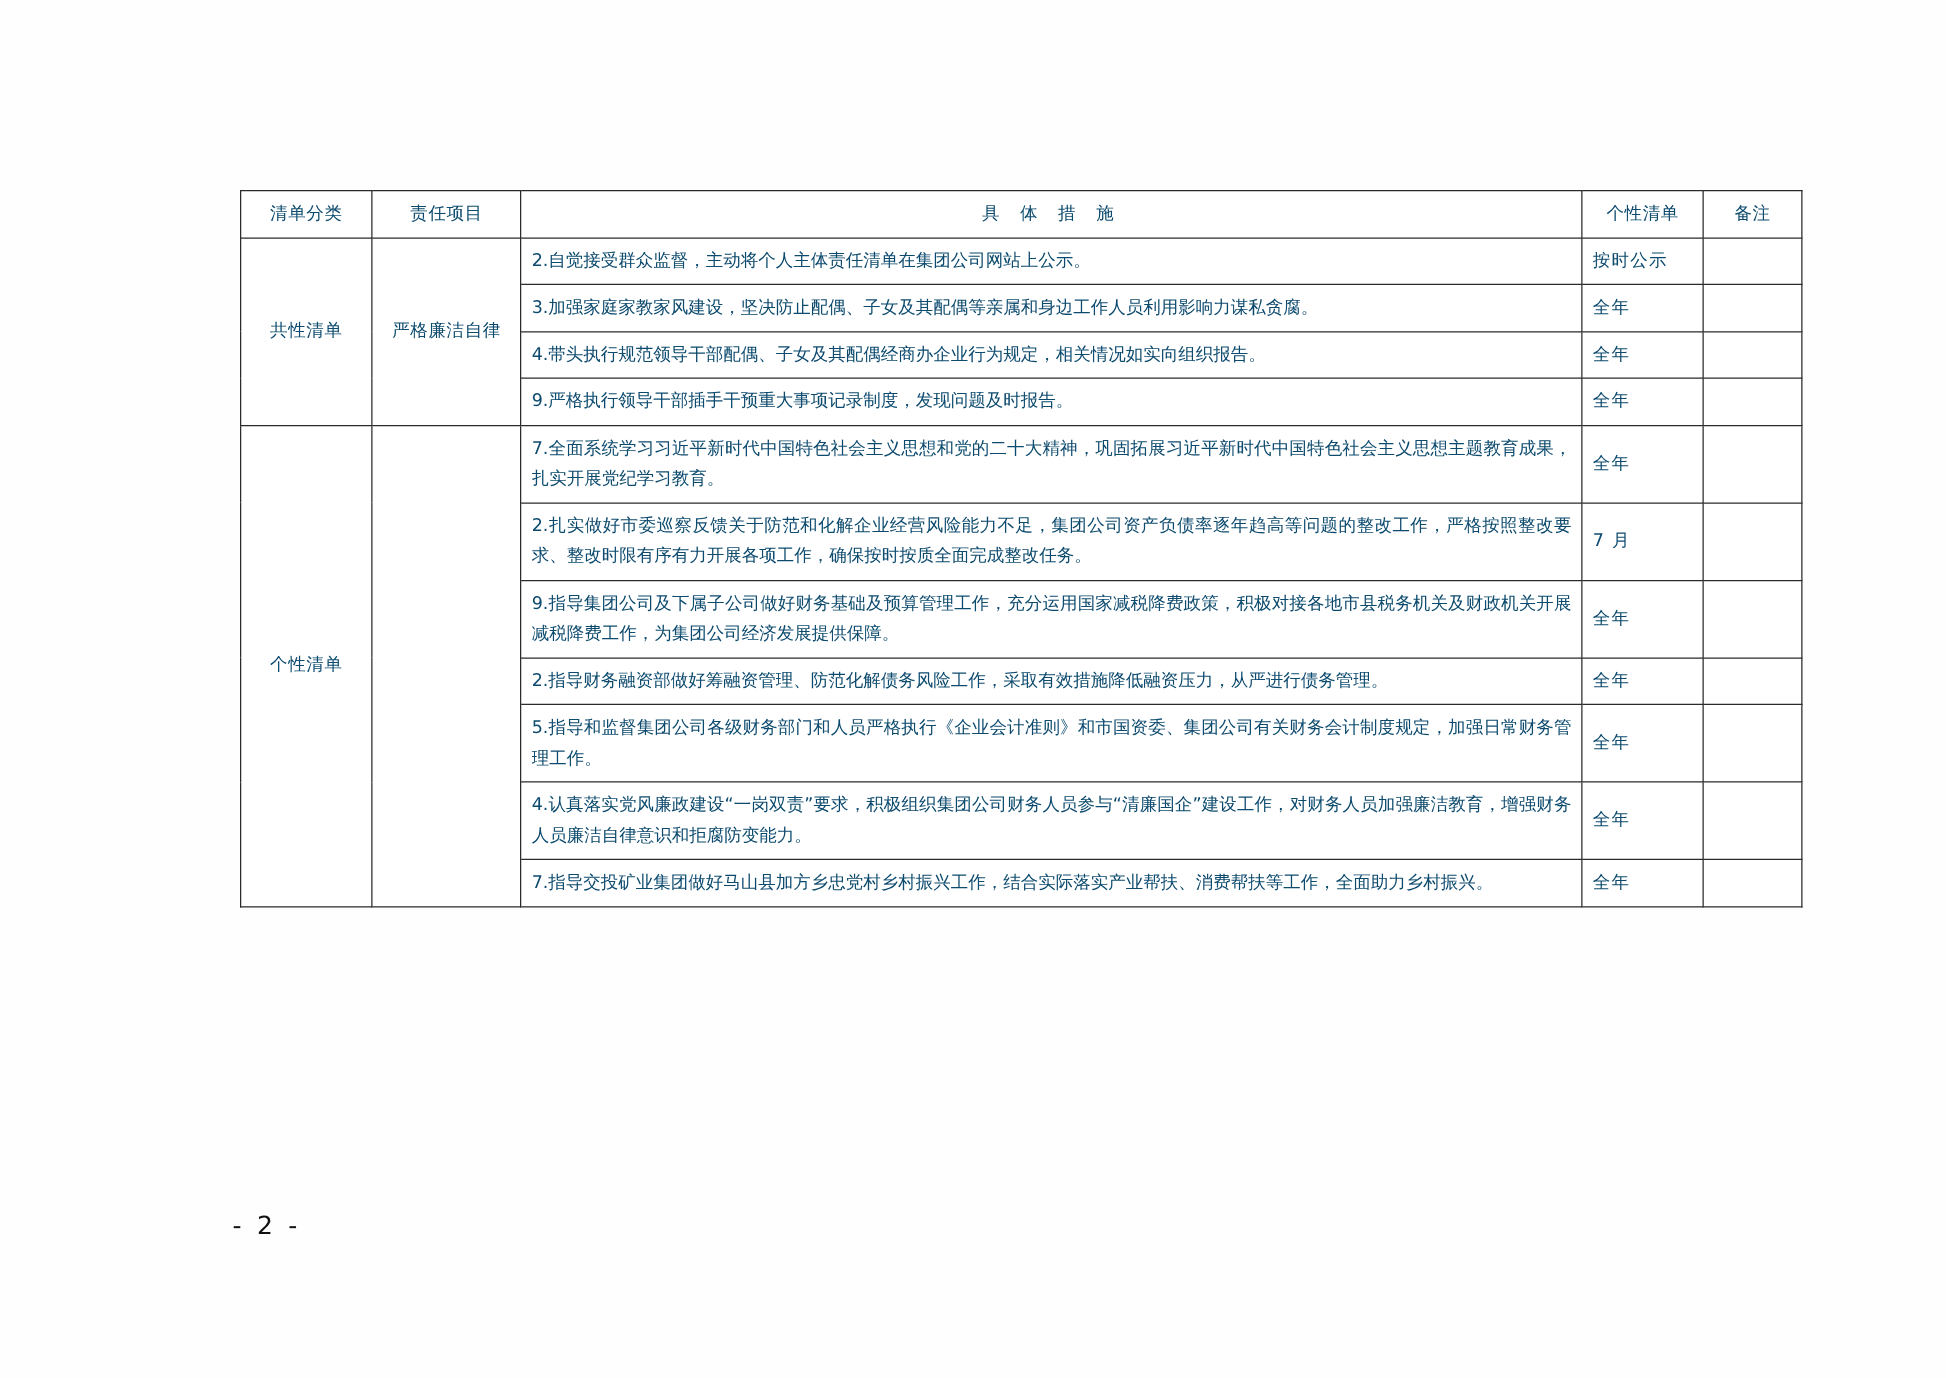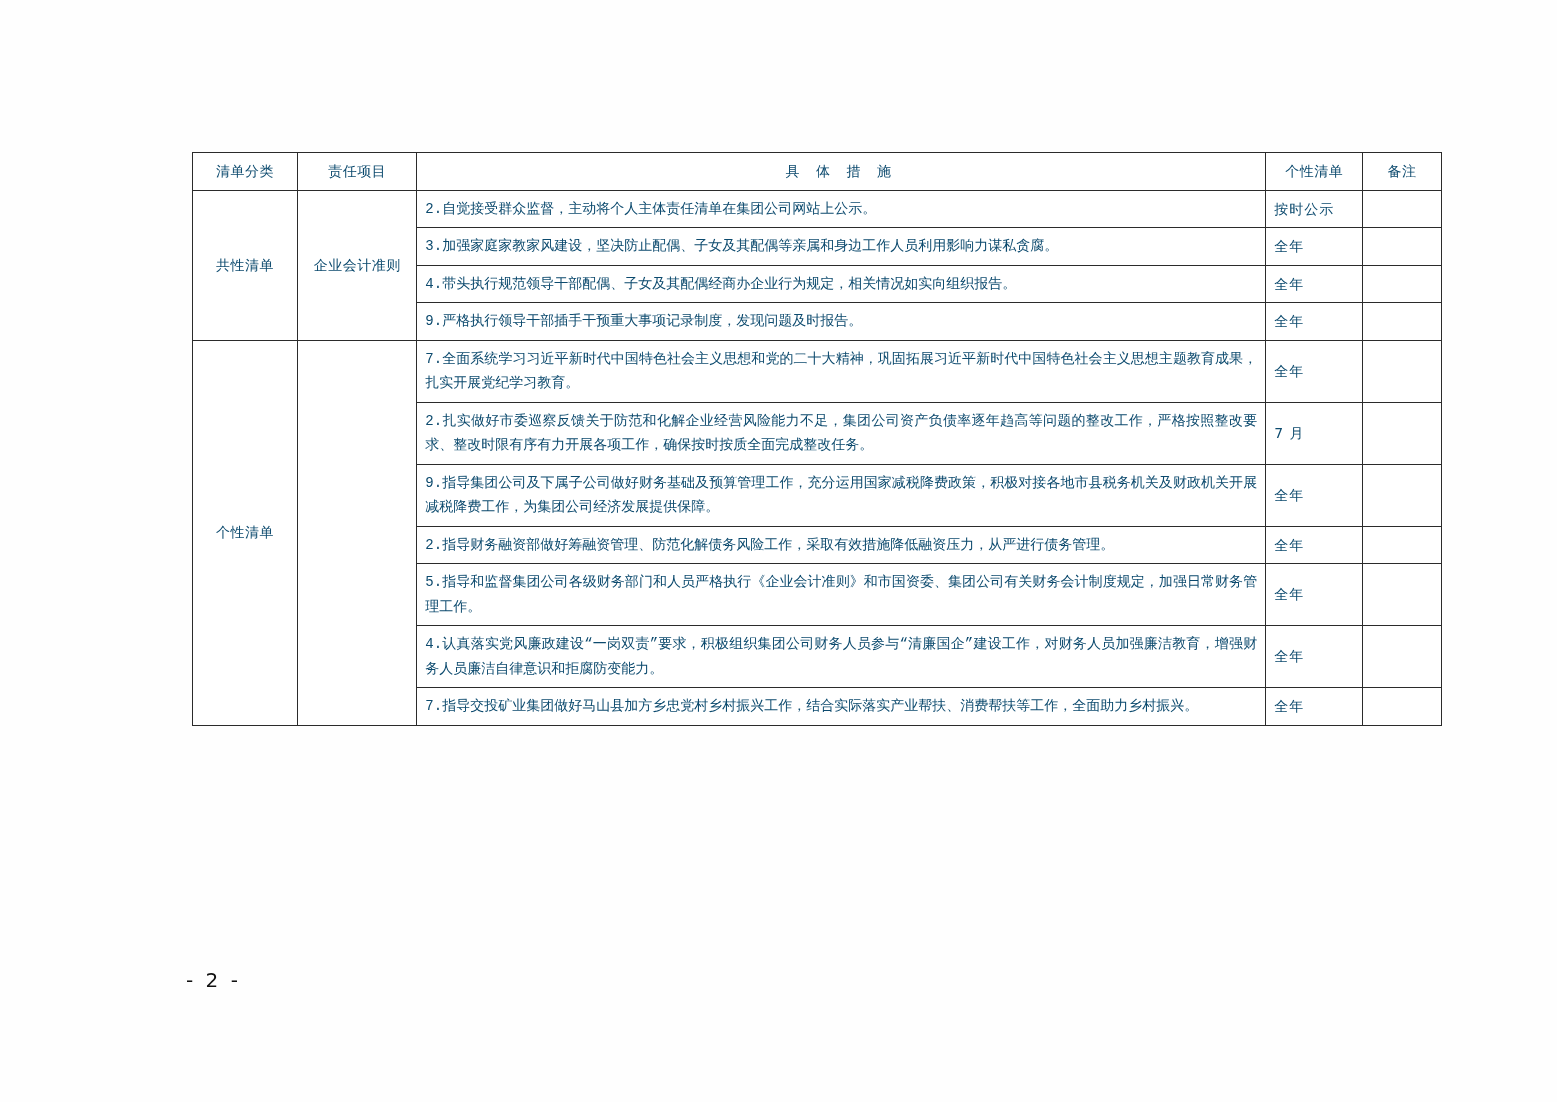--- a/index.html
+++ b/index.html
@@ -61,21 +61,20 @@
     font-size: 16px;
     letter-spacing: 0.5px;
     margin-left: 35px;
   }
   .measure-text {
     text-align: justify;
     text-justify: inter-ideograph;
     line-height: 1.85;
     font-size: 15.5px;
     padding: 9px 10px;
-    font-family: Liberation Mono, monospace;
   }
   .time-cell {
     font-size: 15.5px;
     letter-spacing: 1px;
   }
   .page-number {
     position: absolute;
     left: 186px;
     top: 968px;
     font-size: 20px;
@@ -102,21 +101,21 @@
         <td>责任项目</td>
         <td class="hdr-measure">具 体 措 施</td>
         <td>个性清单</td>
         <td>备注</td>
       </tr>
     </thead>
     <tbody>
 
       <tr>
         <td class="vcat" rowspan="4">共性清单</td>
-        <td class="vcat" rowspan="4">企业会计准则</td>
+        <td class="vcat" rowspan="4">严格廉洁自律</td>
         <td class="measure-text">2.自觉接受群众监督，主动将个人主体责任清单在集团公司网站上公示。</td>
         <td class="time-cell">按时公示</td>
         <td></td>
       </tr>
       <tr>
         <td class="measure-text">3.加强家庭家教家风建设，坚决防止配偶、子女及其配偶等亲属和身边工作人员利用影响力谋私贪腐。</td>
         <td class="time-cell">全年</td>
         <td></td>
       </tr>
       <tr>

